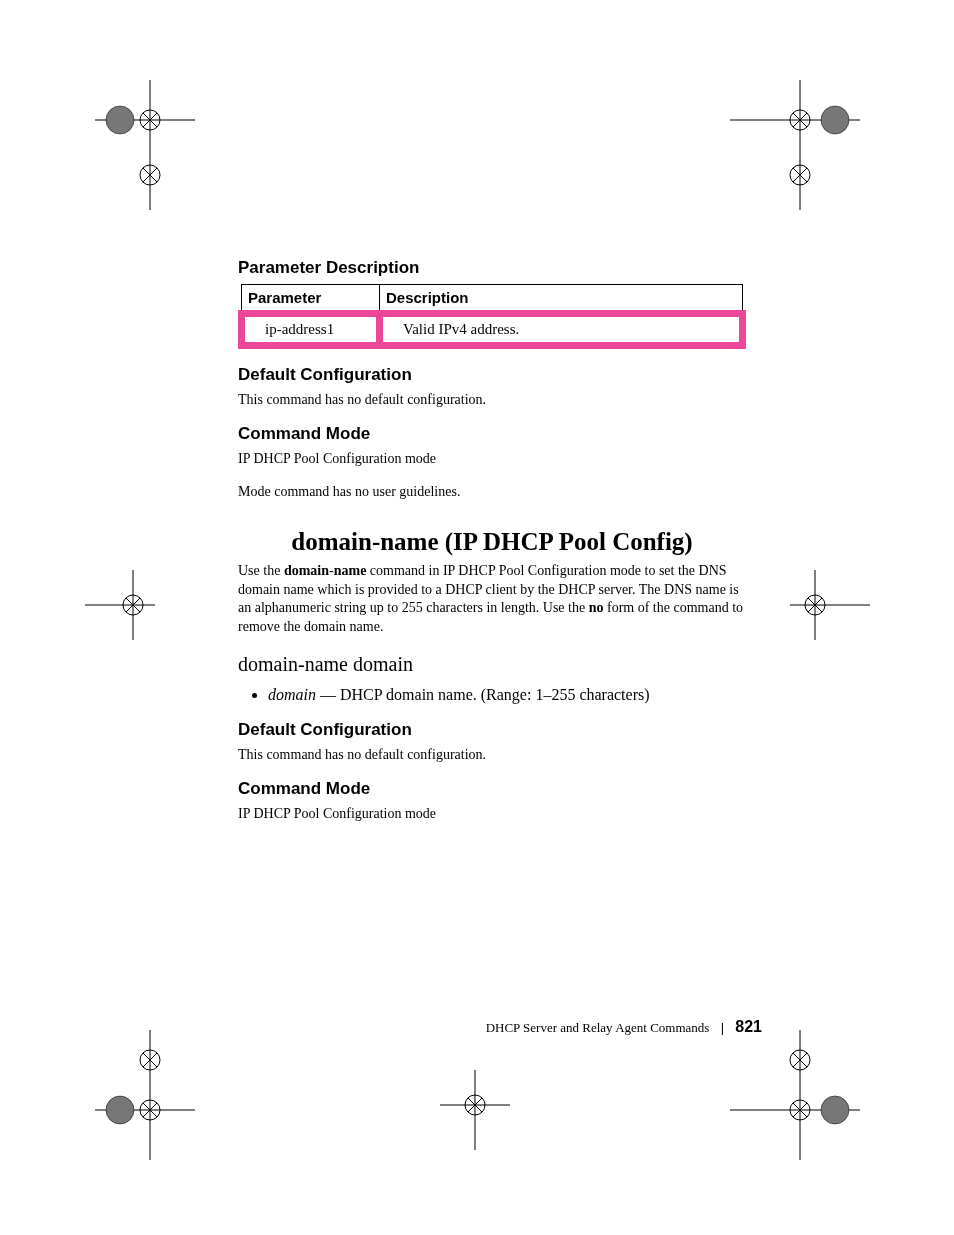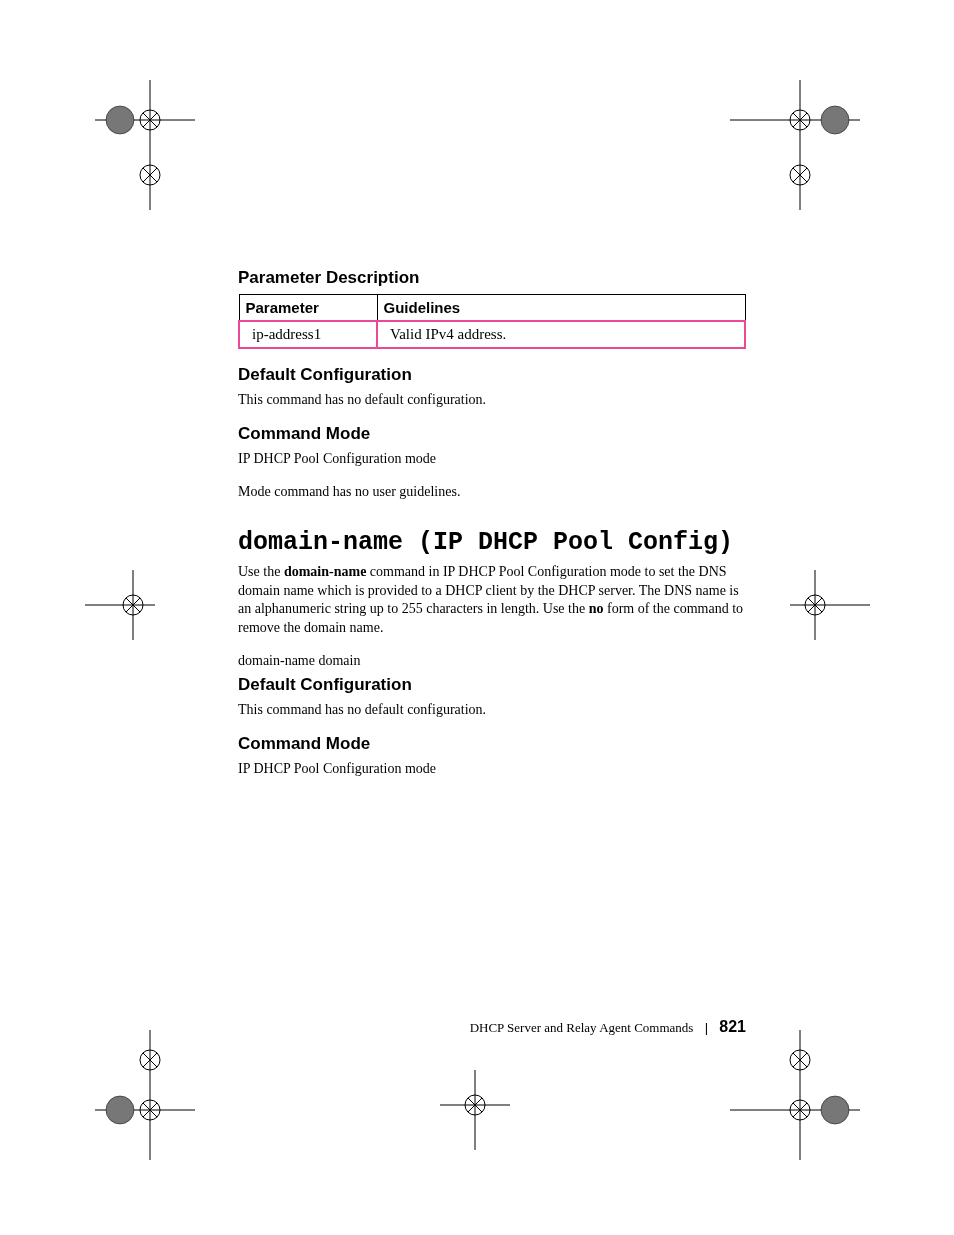--- a/index.html
+++ b/index.html
@@ -9,76 +9,77 @@
     width: 954px;
     height: 1235px;
     font-family: Georgia, 'Times New Roman', serif;
     color: #000;
     background: #fff;
     position: relative;
   }
   .page {
     position: absolute;
     left: 238px;
-    top: 268px;
+    top: 258px;
     width: 508px;
   }
   .heading-bold {
     font-family: Arial, Helvetica, sans-serif;
     font-weight: 700;
     font-size: 17px;
     margin: 0 0 6px 0;
   }
   .big-heading {
-    font-family: Liberation Mono, monospace;
+    font-family: Liberation Serif, serif;
     font-weight: 700;
     font-size: 25px;
     margin: 26px 0 6px 0;
+    text-align: center;
   }
   .body-text {
     font-family: Georgia, 'Times New Roman', serif;
     font-size: 14px;
     line-height: 1.35;
     margin: 0 0 14px 0;
   }
   .body-text-tight {
     font-family: Georgia, 'Times New Roman', serif;
-    font-size: 14px;
+    font-size: 20px;
     line-height: 1.35;
     margin: 0 0 4px 0;
   }
   .body-text .b { font-weight: 700; }
   table.param-table {
     border-collapse: collapse;
     width: 100%;
     margin: 6px 4px 16px 0;
     font-size: 15px;
   }
   table.param-table th {
     font-family: Arial, Helvetica, sans-serif;
     font-weight: 700;
     text-align: left;
     border: 1px solid #000;
     padding: 4px 6px;
   }
   table.param-table td {
     font-family: Georgia, 'Times New Roman', serif;
-    border: 2px solid #ec4899;
-    padding: 4px 12px;
+    border: 7px solid #ec4899;
+    padding: 4px 20px;
   }
   ul.bullets {
     margin: 6px 0 14px 0;
     padding-left: 30px;
     font-size: 16px;
   }
   ul.bullets li { line-height: 1.35; }
   ul.bullets .i { font-style: italic; }
   .footer {
     position: absolute;
-    left: 238px;
+    left: 254px;
     top: 1018px;
     width: 508px;
     text-align: right;
     font-size: 13px;
     font-family: Georgia, 'Times New Roman', serif;
   }
   .footer .sep { padding: 0 8px; font-family: Arial, sans-serif; }
   .footer .pn { font-family: Arial, Helvetica, sans-serif; font-weight: 700; font-size: 16px; }
 
   
@@ -91,21 +92,21 @@
 </head>
 <body>
 
 <div class="page">
 
   <div class="heading-bold">Parameter Description</div>
   <table class="param-table">
     <tbody>
         <tr>
       <th style="width:125px">Parameter</th>
-      <th>Guidelines</th>
+      <th>Description</th>
     </tr>
     <tr>
       <td>ip-address1</td>
       <td>Valid IPv4 address.</td>
     </tr>
   </tbody>
     </table>
 
   <div class="heading-bold">Default Configuration</div>
   <p class="body-text">This command has no default configuration.</p>
@@ -116,20 +117,25 @@
   <p class="body-text">Mode command has no user guidelines.</p>
 
   <div class="big-heading">domain-name (IP DHCP Pool Config)</div>
   <p class="body-text">
     <span>Use the </span><span class="b">domain-name</span><span> command in IP DHCP Pool Configuration mode to set the DNS domain name which is provided to a DHCP client by the DHCP server. The DNS name is an alphanumeric string up to 255 characters in length. Use the </span><span class="b">no</span><span> form of the command to remove the domain name.</span>
   </p>
 
   <p class="body-text-tight">
     <span class="b">domain-name</span><span class="i"> domain</span>
   </p>
+  <ul class="bullets">
+    <li>
+      <span class="i">domain</span><span> — DHCP domain name. (Range: 1–255 characters)</span>
+    </li>
+  </ul>
 
   <div class="heading-bold">Default Configuration</div>
   <p class="body-text">This command has no default configuration.</p>
 
   <div class="heading-bold">Command Mode</div>
   <p class="body-text"> IP DHCP Pool Configuration mode</p>
 
 </div>
 
 <div class="footer">

